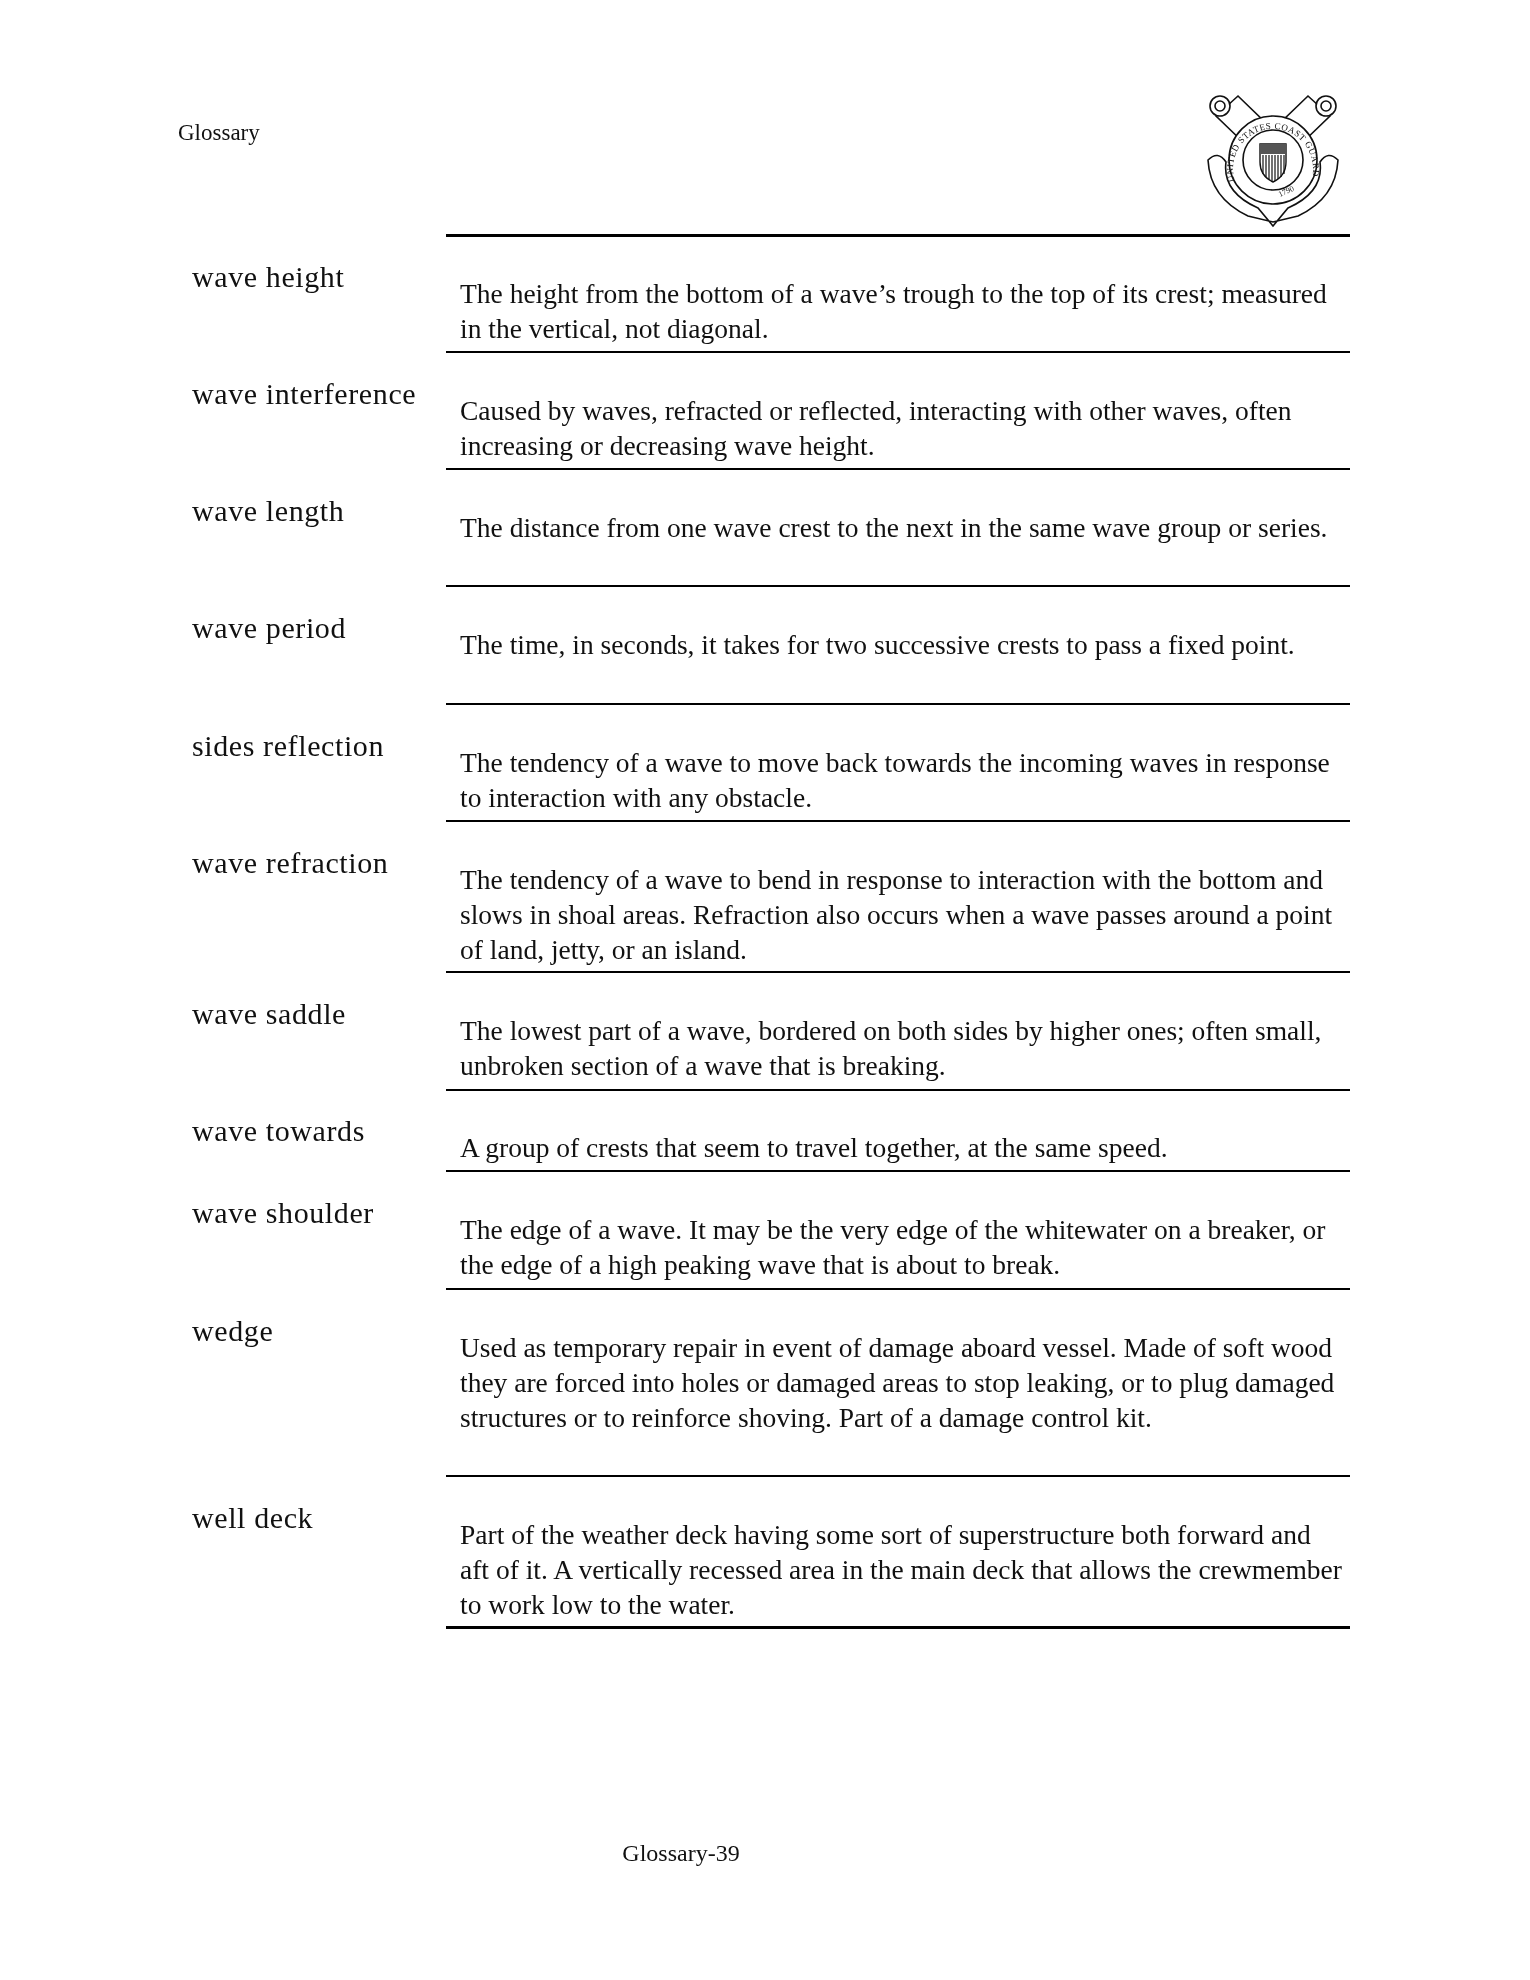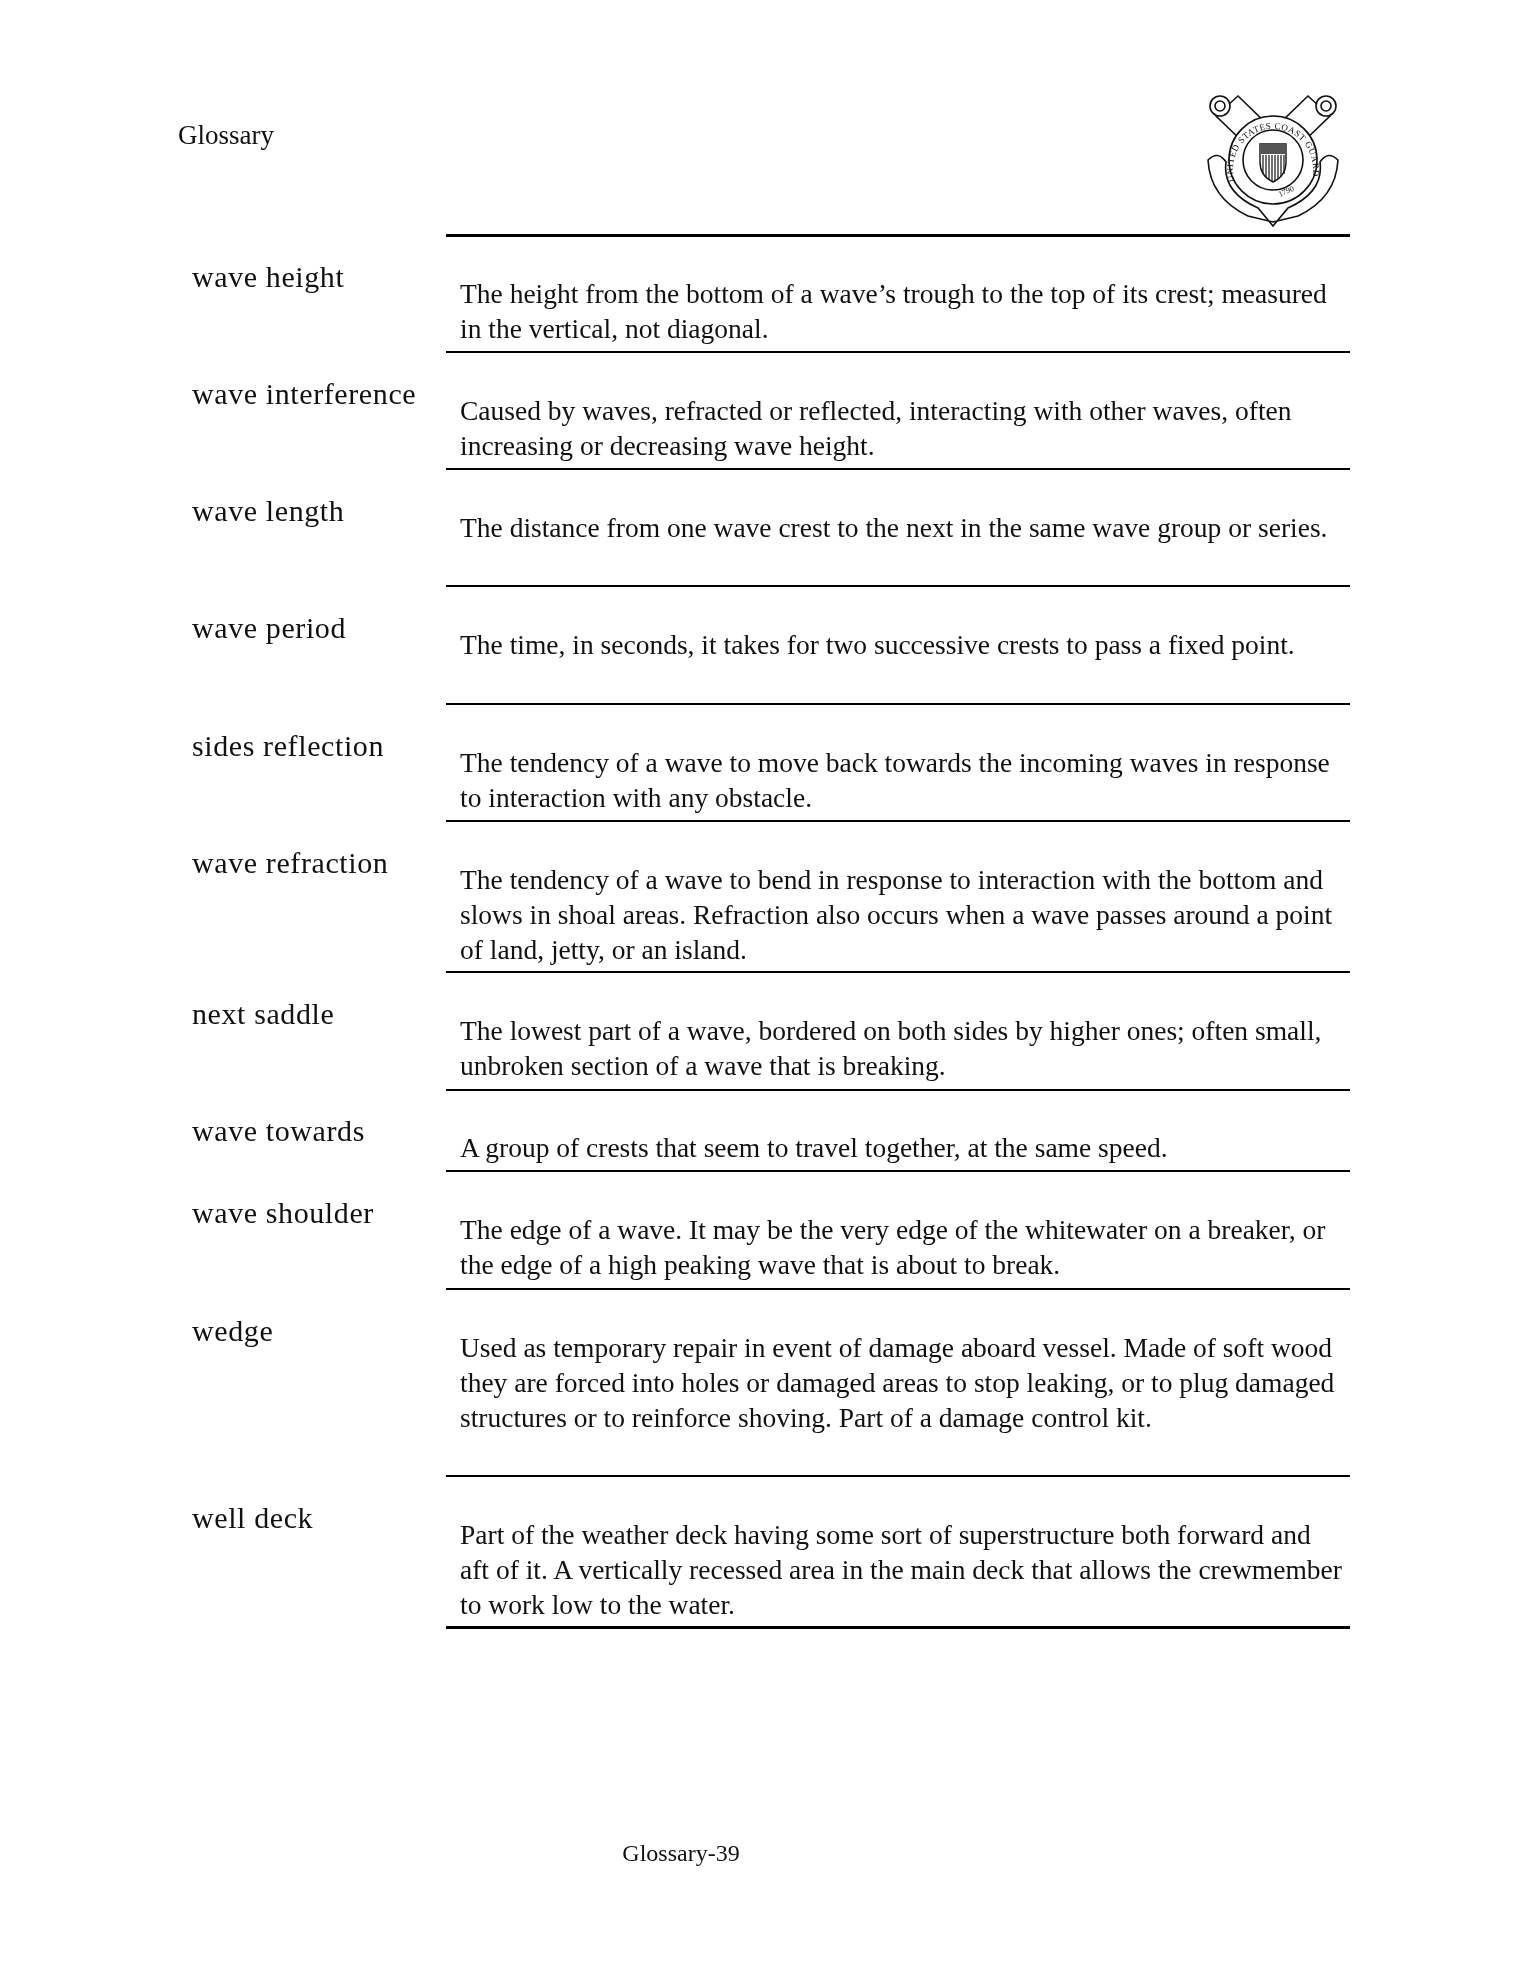--- a/index.html
+++ b/index.html
@@ -1,18 +1,18 @@
 <!DOCTYPE html>
 <html><head>
 <meta charset="utf-8">
 <style>
   html, body { margin: 0; padding: 0; background: #ffffff; }
   body { width: 1530px; height: 1980px; position: relative; overflow: hidden;
          font-family: "Liberation Serif", "DejaVu Serif", serif; color: #111111; }
-  .header-title { position: absolute; left: 178px; top: 120px; font-size: 27px; }
+  .header-title { position: absolute; left: 178px; top: 120px; font-size: 23px; }
   .logo { position: absolute; left: 1198px; top: 88px; width: 150px; height: 140px; }
   .footer { position: absolute; left: 0; width: 1362px; top: 1840px; text-align: center; font-size: 24px; }
   .rule { position: absolute; left: 446px; width: 904px; background: #000; }
   .entry { position: absolute; left: 0; width: 1530px; }
   .term { position: absolute; left: 192px; top: 0; font-size: 30px; letter-spacing: 0.6px; white-space: nowrap; }
   .def { position: absolute; left: 460px; top: 16px; width: 885px; font-size: 27.5px; line-height: 35px; }
 </style>
 </head>
 <body>
 
@@ -86,21 +86,21 @@
 </div>
 <div class="entry" style="top:729px;">
   <div class="term">sides reflection</div>
   <div class="def">The tendency of a wave to move back towards the incoming waves in response to interaction with any obstacle.</div>
 </div>
 <div class="entry" style="top:846px;">
   <div class="term">wave refraction</div>
   <div class="def">The tendency of a wave to bend in response to interaction with the bottom and slows in shoal areas. Refraction also occurs when a wave passes around a point of land, jetty, or an island.</div>
 </div>
 <div class="entry" style="top:997px;">
-  <div class="term">next saddle</div>
+  <div class="term">wave saddle</div>
   <div class="def">The lowest part of a wave, bordered on both sides by higher ones; often small, unbroken section of a wave that is breaking.</div>
 </div>
 <div class="entry" style="top:1114px;">
   <div class="term">wave towards</div>
   <div class="def">A group of crests that seem to travel together, at the same speed.</div>
 </div>
 <div class="entry" style="top:1196px;">
   <div class="term">wave shoulder</div>
   <div class="def">The edge of a wave. It may be the very edge of the whitewater on a breaker, or the edge of a high peaking wave that is about to break.</div>
 </div>

